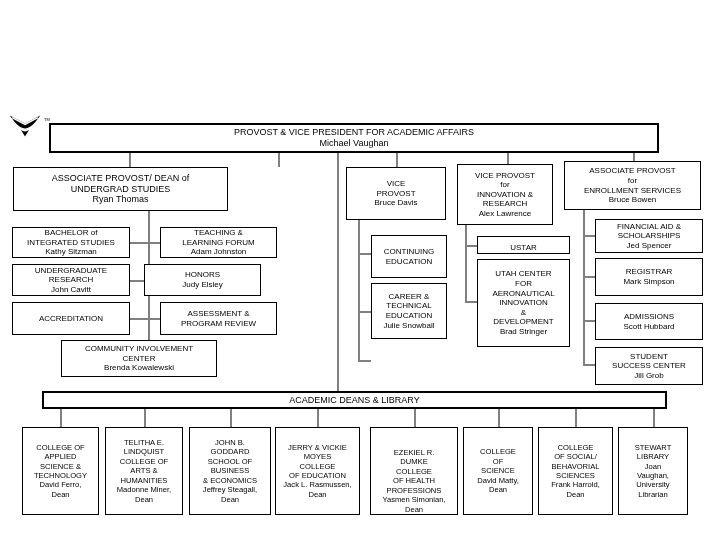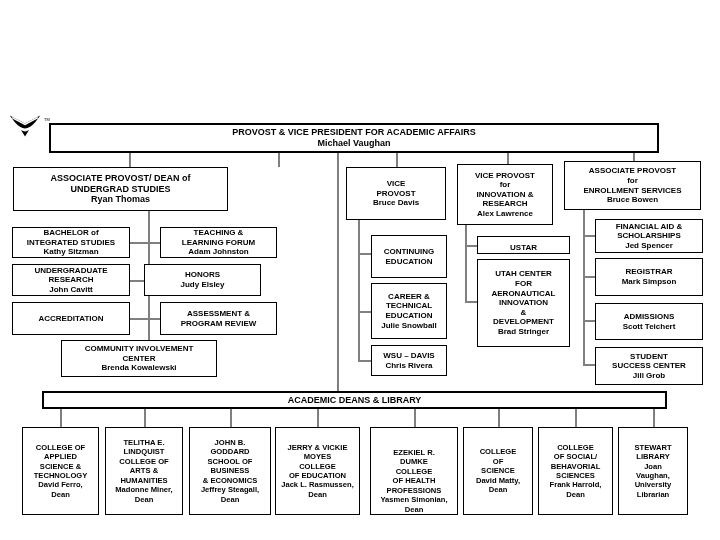--- a/index.html
+++ b/index.html
@@ -3,21 +3,21 @@
 <meta charset="utf-8">
 <style>
   html,body{margin:0;padding:0;background:#fff;}
   #canvas{
     position:relative;width:720px;height:540px;background:#ffffff;
     font-family:"Liberation Sans",sans-serif;color:#000;overflow:hidden;
   }
   .box{
     position:absolute;border:1.5px solid #000;background:#fff;
     display:flex;flex-direction:column;align-items:center;justify-content:center;
-    text-align:center;font-weight:700;font-size:8px;line-height:1.2;
+    text-align:center;font-weight:400;font-size:8px;line-height:1.2;
     box-sizing:border-box;z-index:2;
   }
   .box.major{border-width:2px;}
   .box.title9{font-size:9px;}
   .box.college{font-size:7.6px;line-height:1.25;}
   .conn{position:absolute;background:#808080;z-index:1;}
   .v{width:2px;}
   .h{height:2px;}
   #logo{position:absolute;left:9px;top:114px;z-index:3;}
   #logo-tm{position:absolute;left:44px;top:117px;font-size:4px;color:#555;font-weight:700;z-index:3;}
@@ -134,24 +134,20 @@
   <div class="box" style="left:371px;top:235px;width:76px;height:43px;">
       <div>CONTINUING</div>
       <div>EDUCATION</div>
     </div>
   <div class="box" style="left:371px;top:283px;width:76px;height:56px;">
       <div>CAREER &amp;</div>
       <div>TECHNICAL</div>
       <div>EDUCATION</div>
       <div>Julie Snowball</div>
     </div>
-  <div class="box" style="left:371px;top:345px;width:76px;height:31px;">
-      <div>WSU – DAVIS</div>
-      <div>Chris Rivera</div>
-    </div>
 
   <div class="box" style="left:477px;top:236px;width:93px;height:18px;justify-content:flex-end;">
       <div>USTAR</div>
     </div>
   <div class="box" style="left:477px;top:259px;width:93px;height:88px;">
       <div>UTAH CENTER</div>
       <div>FOR</div>
       <div>AERONAUTICAL</div>
       <div>INNOVATION</div>
       <div>&amp;</div>
@@ -163,21 +159,21 @@
       <div>REGISTRAR</div>
       <div>Mark Simpson</div>
     </div>
   <div class="box" style="left:595px;top:219px;width:108px;height:34px;">
       <div>FINANCIAL AID &amp;</div>
       <div>SCHOLARSHIPS</div>
       <div>Jed Spencer</div>
     </div>
   <div class="box" style="left:595px;top:303px;width:108px;height:37px;">
       <div>ADMISSIONS</div>
-      <div>Scott Teichert</div>
+      <div>Scott Hubbard</div>
     </div>
   <div class="box" style="left:595px;top:347px;width:108px;height:38px;">
       <div>STUDENT</div>
       <div>SUCCESS CENTER</div>
       <div>Jill Grob</div>
     </div>
 
   <div class="box major title9" style="left:42px;top:391px;width:625px;height:18px;">
       <div>ACADEMIC DEANS &amp; LIBRARY</div>
     </div>

